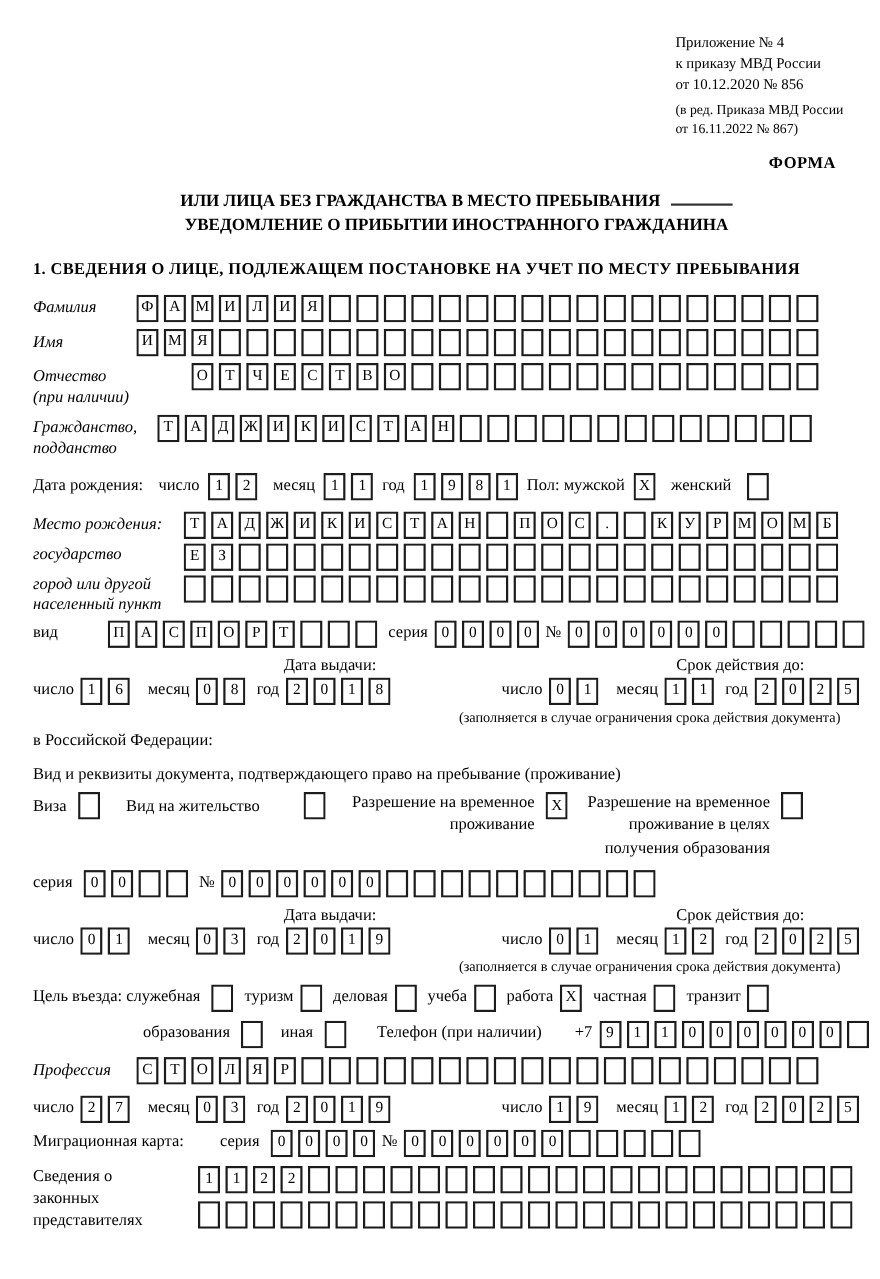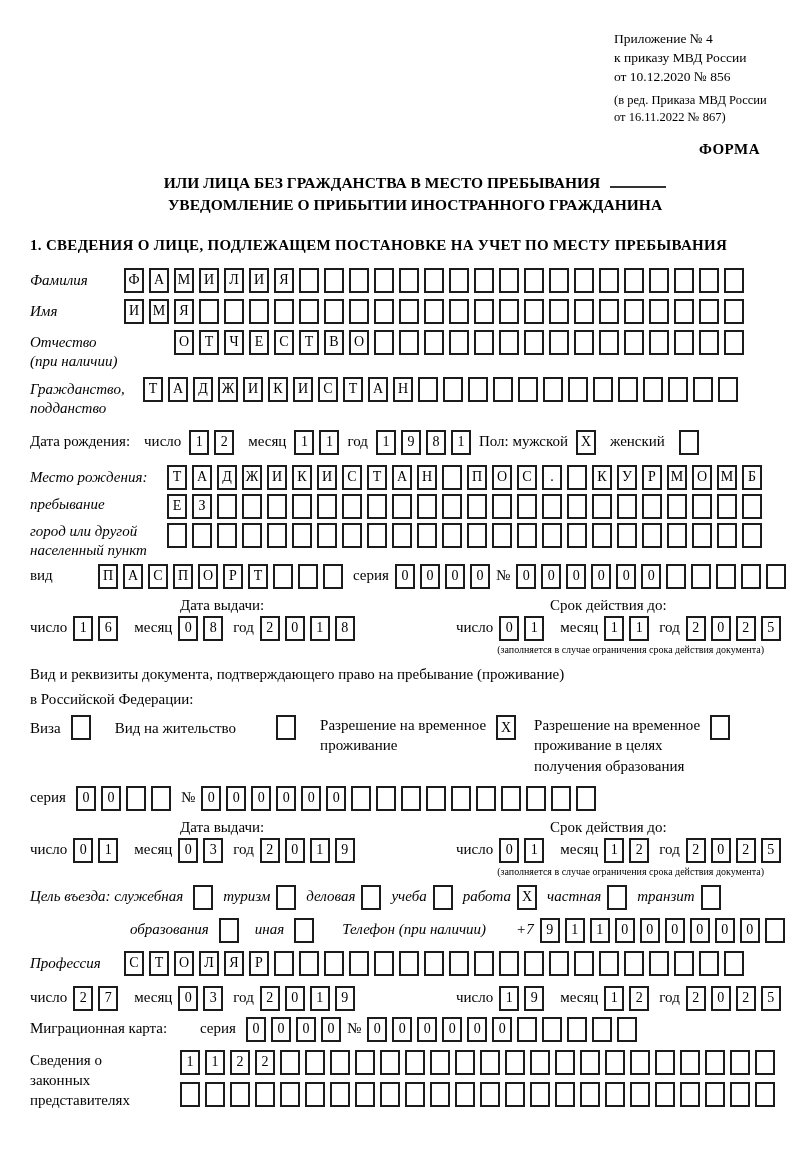--- a/index.html
+++ b/index.html
@@ -22,32 +22,32 @@
   .cell {
     flex:none; width:20px; height:25px; box-sizing:border-box;
     border:2px solid #1c1c1c; display:flex; align-items:center; justify-content:center;
     font-size:14px; background:#fff;
   }
   .gap-s { width:8px; flex:none; } .gap-m { width:14px; flex:none; }
   .inline-lbl { flex:none; padding-top:3px; }
   .stack { display:flex; flex-direction:column; gap:4px; }
 
   .date-row { display:flex; width:766px; margin-top:8px; }
-  .date-half { display:flex; flex-direction:column; }
+  .date-half { display:flex; flex-direction:column;text-align:center; }
   .date-title { font-size:15px; padding-left:150px; }
   .date-title.right { padding-left:130px; }
   .date-cells { display:flex; align-items:flex-start; margin-top:2px; }
-  .note { width:766px; text-align:right; padding-right:32px; box-sizing:border-box; font-size:10px; margin-top:3px; }
+  .note { width:766px; text-align:right; padding-right:32px; box-sizing:border-box; font-size:13px; margin-top:3px; }
 
   .plain { margin-top:8px; line-height:1.55; }
   .optrow { display:flex; align-items:flex-start; margin-top:4px; width:766px; }
   .opt { display:flex; align-items:flex-start; gap:10px; }
-  .opt-text { text-align:left; line-height:1.35; }
+  .opt-text { text-align:right; line-height:1.35; }
   .purpose-row { display:flex; align-items:flex-start; margin-top:8px; width:770px; }
-  .purpose-row .inline-lbl { padding-top:3px;font-style:italic; }
+  .purpose-row .inline-lbl { padding-top:3px; }
   .b6 { width:6px; flex:none; } .b10 { width:10px; flex:none; } .b16 { width:16px; flex:none; }
 
   .rep-block { display:flex; margin-top:8px; width:766px; }
   .rep-labels { flex:none; width:150px; line-height:20px; }
   .rep-rows { display:flex; flex-direction:column; gap:7px; }
 </style>
 </head>
 <body>
 
 <div class="page">
@@ -232,21 +232,21 @@
     <div class="inline-lbl">женский</div>
       <div class="gap-m"></div>
     <div class="cells">
         <div class="cell"></div>
       </div>
   </div>
 
   <div class="frow" style="margin-top:10px">
     <div class="flabel" style="width:137px">
       <div class="flabel2">Место рождения:</div>
-      <div class="flabel2" style="margin-top:8px">пребывание</div>
+      <div class="flabel2" style="margin-top:8px">государство</div>
       <div class="flabel2" style="margin-top:8px">город или другой</div>
       <div class="flabel2">населенный пункт</div>
     </div>
     <div class="stack">
       <div class="cells">
           <div class="cell">Т</div>
           <div class="cell">А</div>
           <div class="cell">Д</div>
           <div class="cell">Ж</div>
           <div class="cell">И</div>
@@ -418,22 +418,22 @@
             <div class="cell">2</div>
             <div class="cell">0</div>
             <div class="cell">2</div>
             <div class="cell">5</div>
           </div>
       </div>
     </div>
   </div>
   <div class="note">(заполняется в случае ограничения срока действия документа)</div>
 
+  <div class="plain" style="margin-top:2px">в Российской Федерации:</div>
   <div class="plain">Вид и реквизиты документа, подтверждающего право на пребывание (проживание)</div>
-  <div class="plain" style="margin-top:2px">в Российской Федерации:</div>
 
   <div class="optrow">
     <div class="opt">
       <div class="opt-text" style="padding-top:3px">Виза</div>
       <div class="cells">
           <div class="cell"></div>
         </div>
     </div>
     <div style="width:24px"></div>
     <div class="opt">

